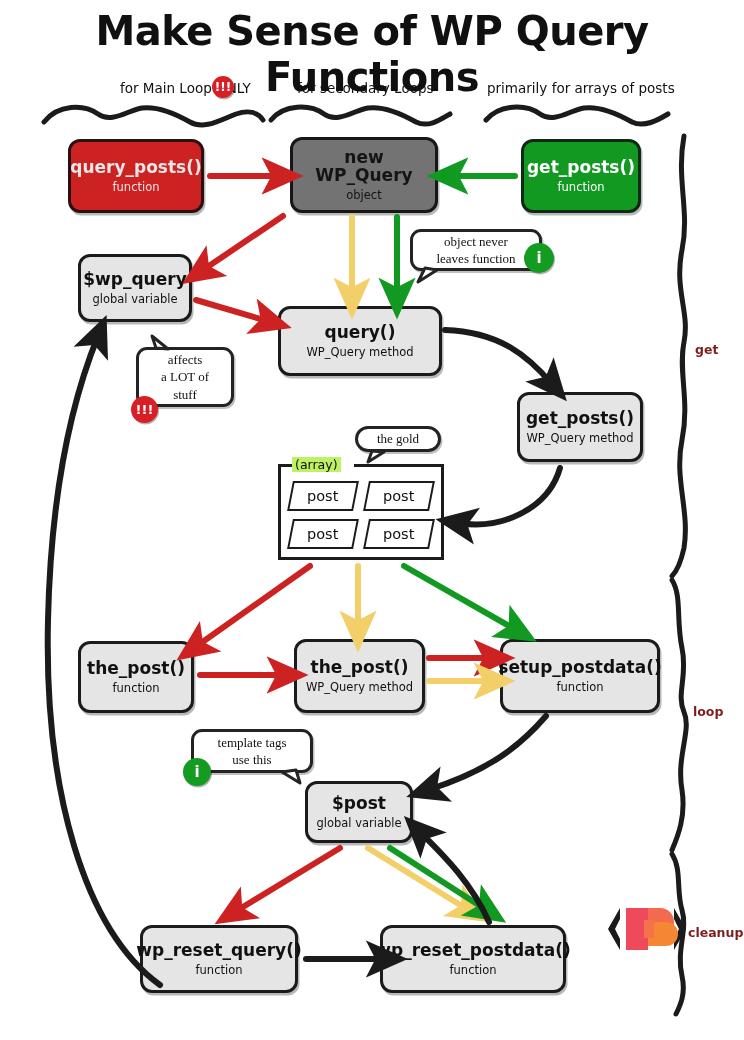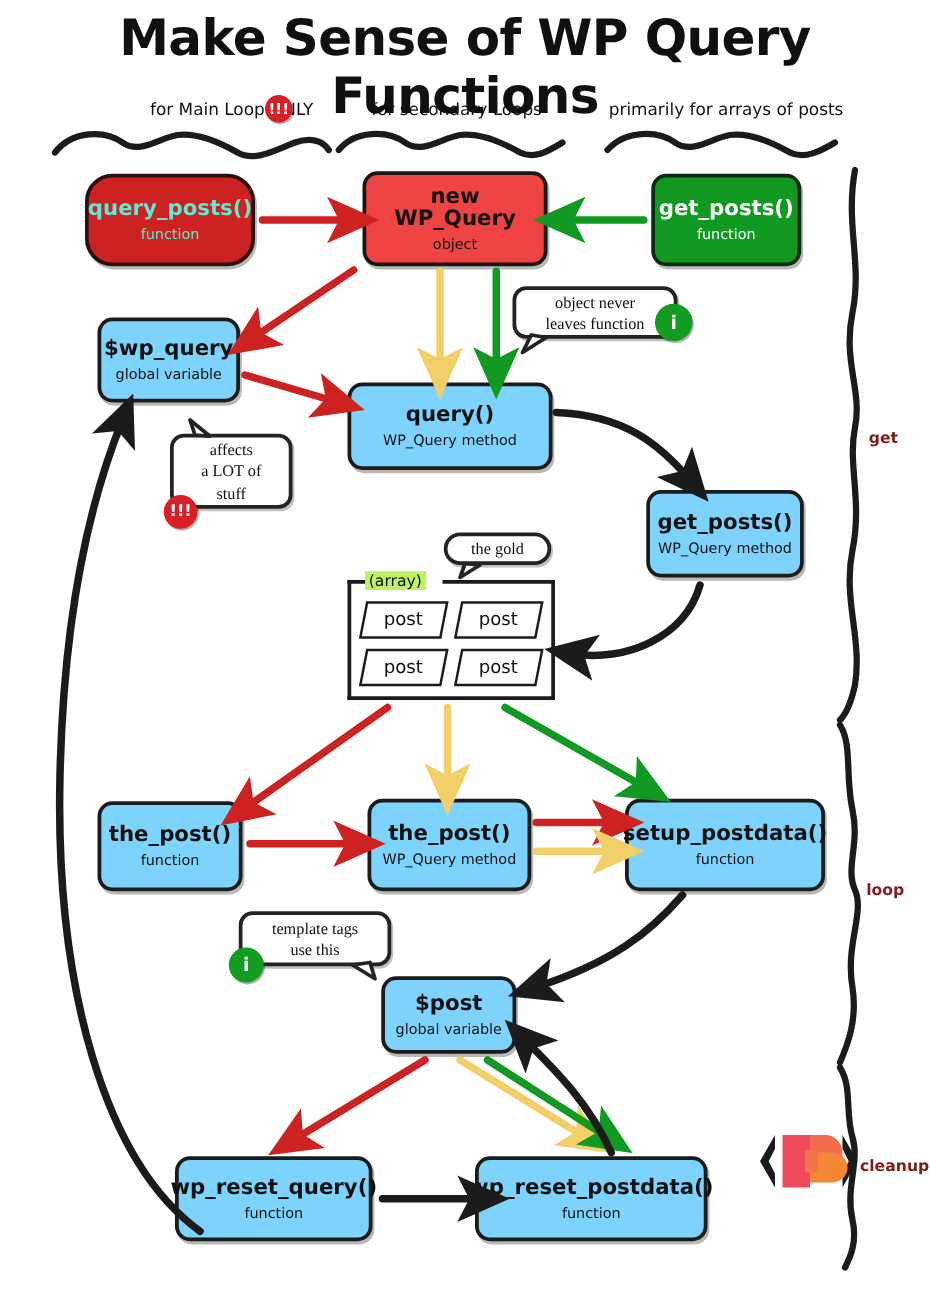--- a/index.html
+++ b/index.html
@@ -8,27 +8,27 @@
   #canvas{position:absolute;inset:0;width:744px;height:1040px;}
   svg.layer{position:absolute;left:0;top:0;width:744px;height:1040px;pointer-events:none;}
 
   .ttl{position:absolute;left:0;top:8px;width:744px;text-align:center;
        font-size:40px;font-weight:700;letter-spacing:-0.5px;color:#101010;
        font-family:"DejaVu Sans","Liberation Sans",sans-serif;}
 
   .hdr{position:absolute;font-size:13.5px;color:#111;white-space:nowrap;}
 
   .node{position:absolute;box-sizing:border-box;border:3px solid #1b1b1b;
-        border-radius:12px;background:#7dd3fc;display:flex;flex-direction:column;
+        border-radius:12px;background:#e5e5e5;display:flex;flex-direction:column;
         align-items:center;justify-content:center;text-align:center;
         box-shadow:1.5px 2.5px 0 rgba(0,0,0,.28);}
   .node .n1{font-size:17px;font-weight:700;line-height:1.05;}
   .node .n2{font-size:11.5px;font-weight:400;margin-top:5px;line-height:1;}
-  .node.red{background:#cc2222;border-color:#2a1010;color:#5eead4;border-radius:22px;}
-  .node.yellow{background:#ef4444;border-color:#171717;color:#141414;}
+  .node.red{background:#cc2222;border-color:#2a1010;color:#e5e5e5;}
+  .node.yellow{background:#737373;border-color:#171717;color:#141414;}
   .node.green{background:#119922;border-color:#0d2a12;color:#fff;}
 
   .arrbox{position:absolute;box-sizing:border-box;border:3px solid #1b1b1b;
           background:#fff;}
   .arrlabel{position:absolute;font-size:12.5px;background:#bef264;padding:0 3px;}
   .post{position:absolute;box-sizing:border-box;border:2px solid #1b1b1b;
         background:#fff;transform:skewX(-11deg);display:flex;align-items:center;
         justify-content:center;}
   .post span{display:block;transform:skewX(11deg);font-size:14.5px;color:#111;}
 

